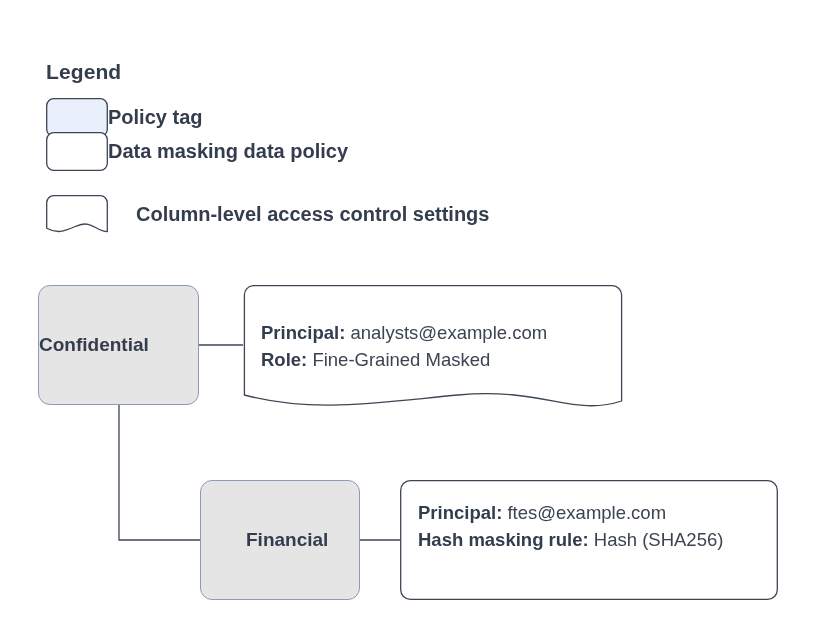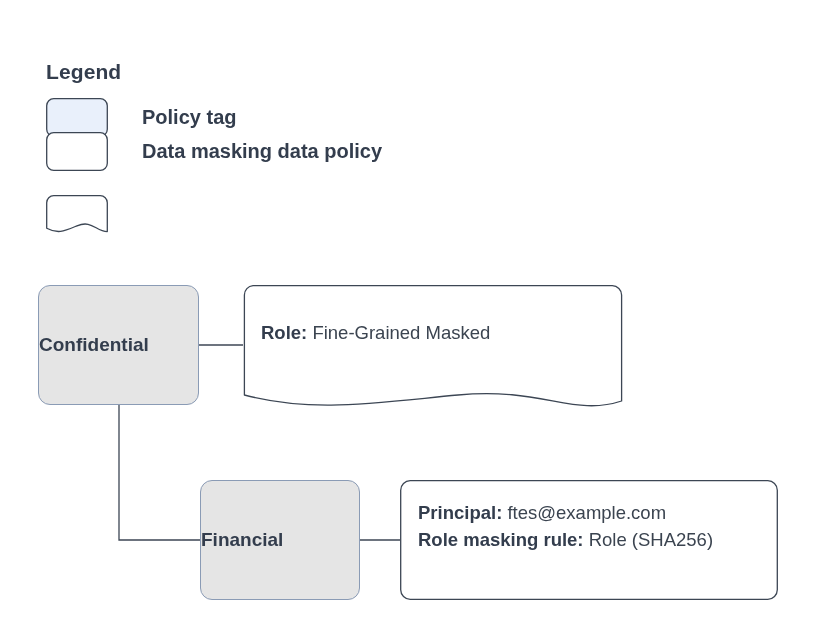--- a/index.html
+++ b/index.html
@@ -44,21 +44,20 @@
 
   .legend-swatch {
     position: relative;
     width: 62px;
     height: 39px;
     flex: 0 0 auto;
   }
   .legend-swatch svg { display: block; overflow: visible; }
 
   .legend-label {
-    margin-left: 34px;
     font-size: 20px;
     font-weight: bold;
     color: #333d4d;
     white-space: nowrap;
     line-height: 1;
   }
   .legend-row-3 .legend-label { margin-left: 28px; }
 
   
   .tag-node {
@@ -79,20 +78,21 @@
     left: 38px;
     top: 285px;
     width: 161px;
     height: 120px;
   }
   #node-financial {
     left: 200px;
     top: 480px;
     width: 160px;
     height: 120px;
+    padding-left: 45px;
   }
 
   
   .callout {
     position: absolute;
     z-index: 3;
   }
   .callout .shape {
     position: absolute;
     inset: 0;
@@ -163,20 +163,21 @@
 
 <div class="legend-row legend-row-3">
   <span class="legend-swatch">
     <svg width="62" height="42" viewBox="0 0 62 42">
       <path d="M7.7,0.7 H54.3 A7,7 0 0 1 61.3,7.7 V36.6
                C50,36.6 46,24.5 31,30.8
                C18,36.2 12,39.2 0.7,33.2
                V7.7 A7,7 0 0 1 7.7,0.7 Z" fill="#ffffff" stroke="#3c4654" stroke-width="1.3" stroke-linejoin="round"></path>
     </svg>
   </span>
+  <span class="legend-label">Column-level access control settings</span>
 </div>
 
 <div class="connector">
   <svg width="820" height="640" viewBox="0 0 820 640">
 
     <path d="M199,345 H243" fill="none" stroke="#3c4654" stroke-width="1.3"></path>
 
     <path d="M119,405 V540 H200" fill="none" stroke="#3c4654" stroke-width="1.3"></path>
 
     <path d="M360,540 H400" fill="none" stroke="#3c4654" stroke-width="1.3"></path>
@@ -195,35 +196,39 @@
   <span class="shape">
     <svg width="380" height="128" viewBox="0 0 380 128" preserveAspectRatio="none">
       <path d="M10,0.7 H369.3 A9.3,9.3 0 0 1 378.6,10 V116
                C330,132 300,102 215,110
                C130,118 70,128 1.4,110
                V10 A9.3,9.3 0 0 1 10,0.7 Z" fill="#ffffff" stroke="#3c4654" stroke-width="1.3" stroke-linejoin="round"></path>
     </svg>
   </span>
   <div class="callout-text">
     <div>
+      <span class="k">Principal:</span>
+      <span class="v">analysts@example.com</span>
+    </div>
+    <div>
       <span class="k">Role:</span>
       <span class="v">Fine-Grained Masked</span>
     </div>
   </div>
 </div>
 
 <div class="callout" id="callout-financial">
   <span class="shape">
     <svg width="378" height="120" viewBox="0 0 378 120" preserveAspectRatio="none">
       <rect x="0.7" y="0.7" width="376.6" height="118.6" rx="9.5" ry="9.5" fill="#ffffff" stroke="#3c4654" stroke-width="1.3"></rect>
     </svg>
   </span>
   <div class="callout-text">
     <div>
       <span class="k">Principal:</span>
       <span class="v">ftes@example.com</span>
     </div>
     <div>
-      <span class="k">Role masking rule:</span>
-      <span class="v">Role (SHA256)</span>
+      <span class="k">Hash masking rule:</span>
+      <span class="v">Hash (SHA256)</span>
     </div>
   </div>
 </div>
 
 </body></html>

